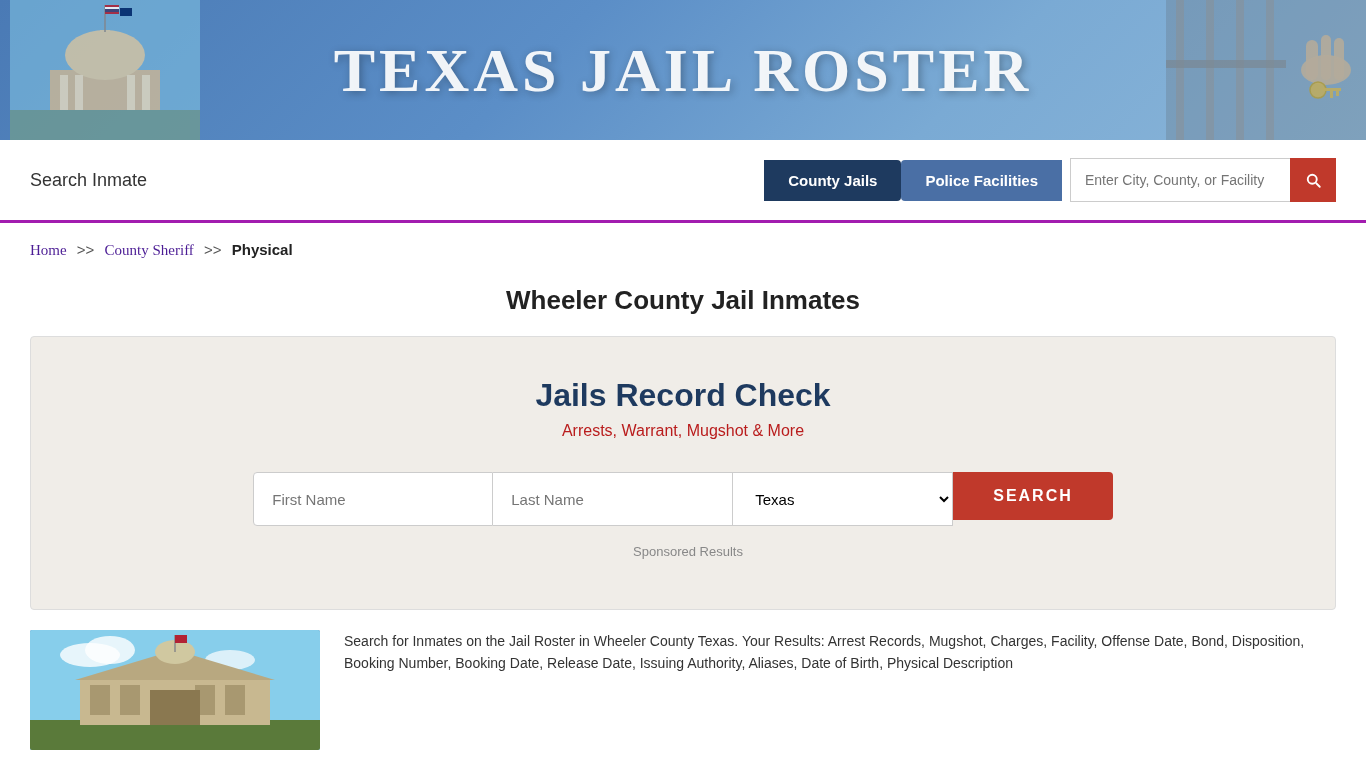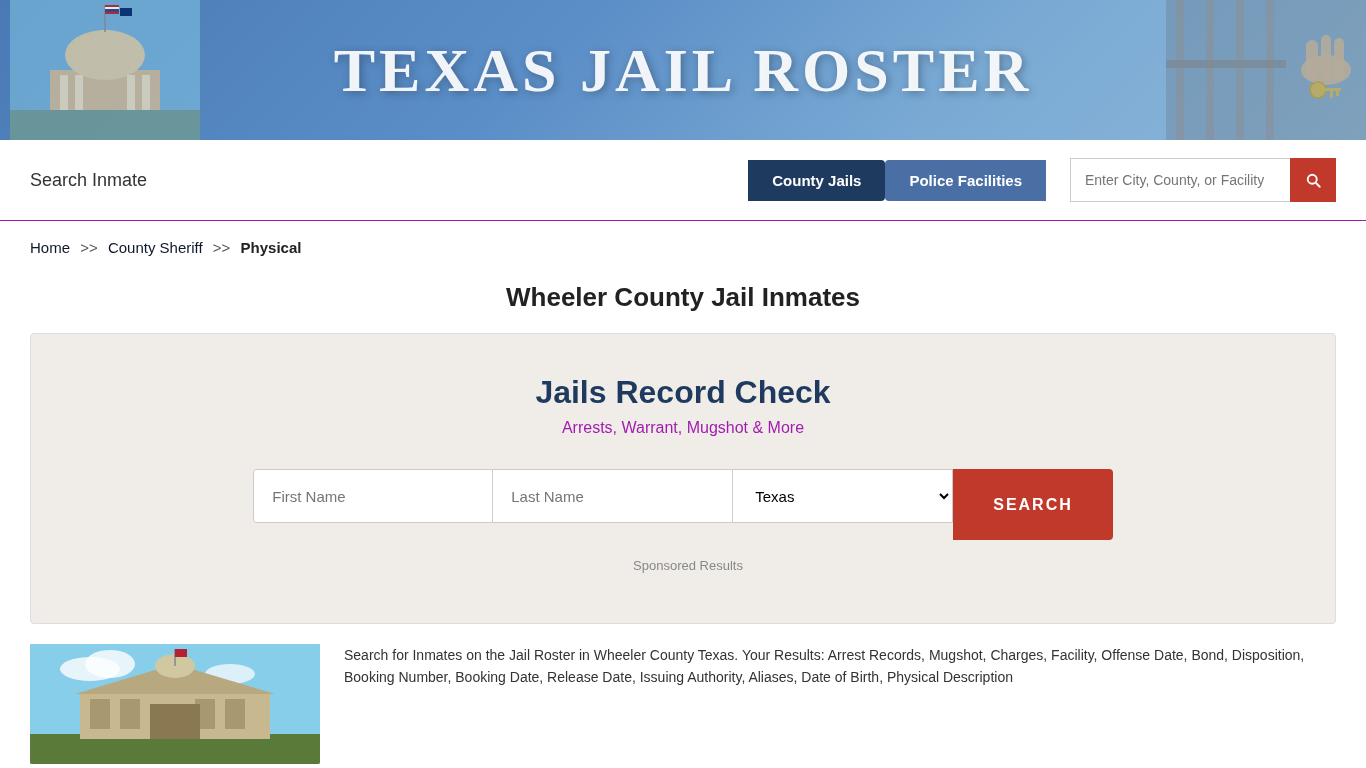--- a/index.html
+++ b/index.html
@@ -27,21 +27,21 @@
       z-index: 2;
     }
 
     
     .nav-bar {
       display: flex;
       align-items: center;
       justify-content: space-between;
       padding: 18px 30px;
       background: #fff;
-      border-bottom: 1px solid #a21caf;
+      border-bottom: 3px solid #a21caf;
     }
     .nav-left {
       font-size: 18px;
       color: #333;
       font-weight: 400;
     }
     .nav-right {
       display: flex;
       align-items: center;
       gap: 0;
@@ -58,21 +58,21 @@
       background: #4a6fa5;
       border-radius: 4px 0 0 4px;
     }
     .nav-btn-county {
       background: #1e3a5f;
       border-radius: 0 4px 4px 0;
     }
     .nav-search-wrapper {
       display: flex;
       align-items: center;
-      margin-left: 24px;
+      margin-left: 8px;
     }
     .nav-search-input {
       padding: 10px 14px;
       font-size: 14px;
       border: 1px solid #ccc;
       border-right: none;
       outline: none;
       width: 220px;
       height: 44px;
     }
@@ -92,22 +92,23 @@
       height: 18px;
     }
 
     
     .breadcrumb {
       padding: 18px 30px 10px 30px;
       font-size: 15px;
       color: #333;
     }
     .breadcrumb a {
-      color: #0f172a;
+      color: #4c1d95;
       text-decoration: none;
+      font-family: Liberation Serif, serif;
     }
     .breadcrumb .sep {
       margin: 0 6px;
       color: #555;
     }
     .breadcrumb .current {
       font-weight: 700;
       color: #222;
     }
 
@@ -130,21 +131,21 @@
       text-align: center;
     }
     .record-check-title {
       font-size: 32px;
       font-weight: 700;
       color: #1e3a5f;
       margin-bottom: 8px;
     }
     .record-check-subtitle {
       font-size: 16px;
-      color: #a21caf;
+      color: #b91c1c;
       margin-bottom: 32px;
     }
     .search-form {
       display: flex;
       justify-content: center;
       gap: 0;
       flex-wrap: wrap;
     }
     .search-form input, .search-form select {
       padding: 14px 18px;
@@ -168,21 +169,21 @@
       cursor: pointer;
     }
     .search-form .search-submit-btn {
       background: #c0392b;
       color: #fff;
       font-size: 16px;
       font-weight: 700;
       letter-spacing: 2px;
       border: none;
       padding: 0 40px;
-      height: 71px;
+      height: 48px;
       cursor: pointer;
       border-radius: 0 4px 4px 0;
     }
     .sponsored-results {
       text-align: center;
       margin-top: 18px;
       font-size: 13px;
       color: #888;
       padding-left: 10px;
     }

